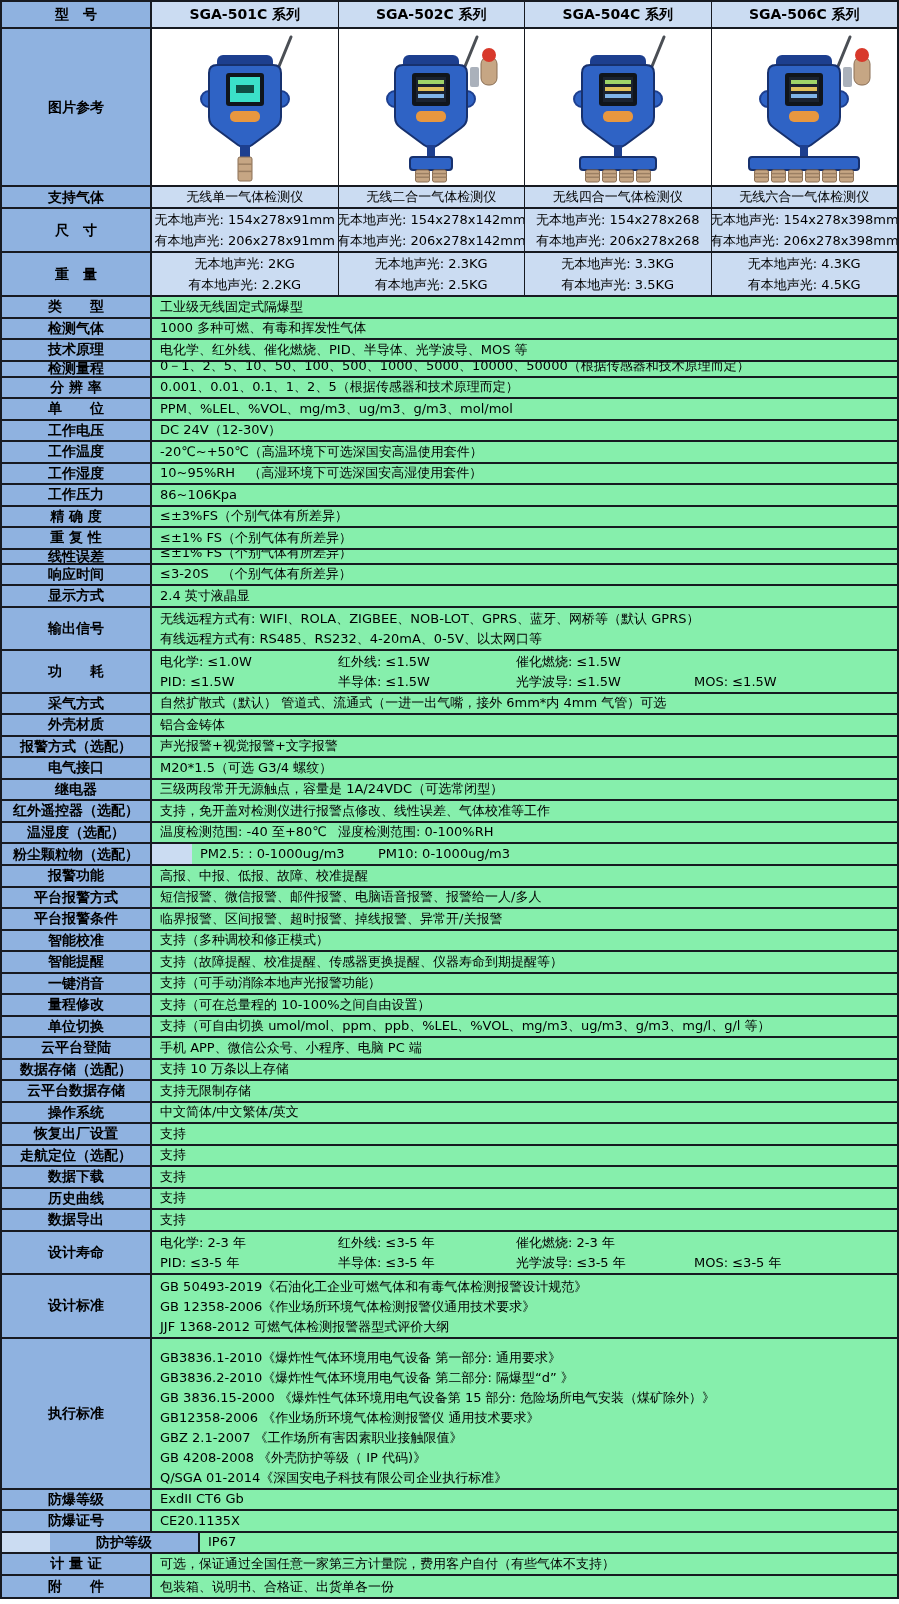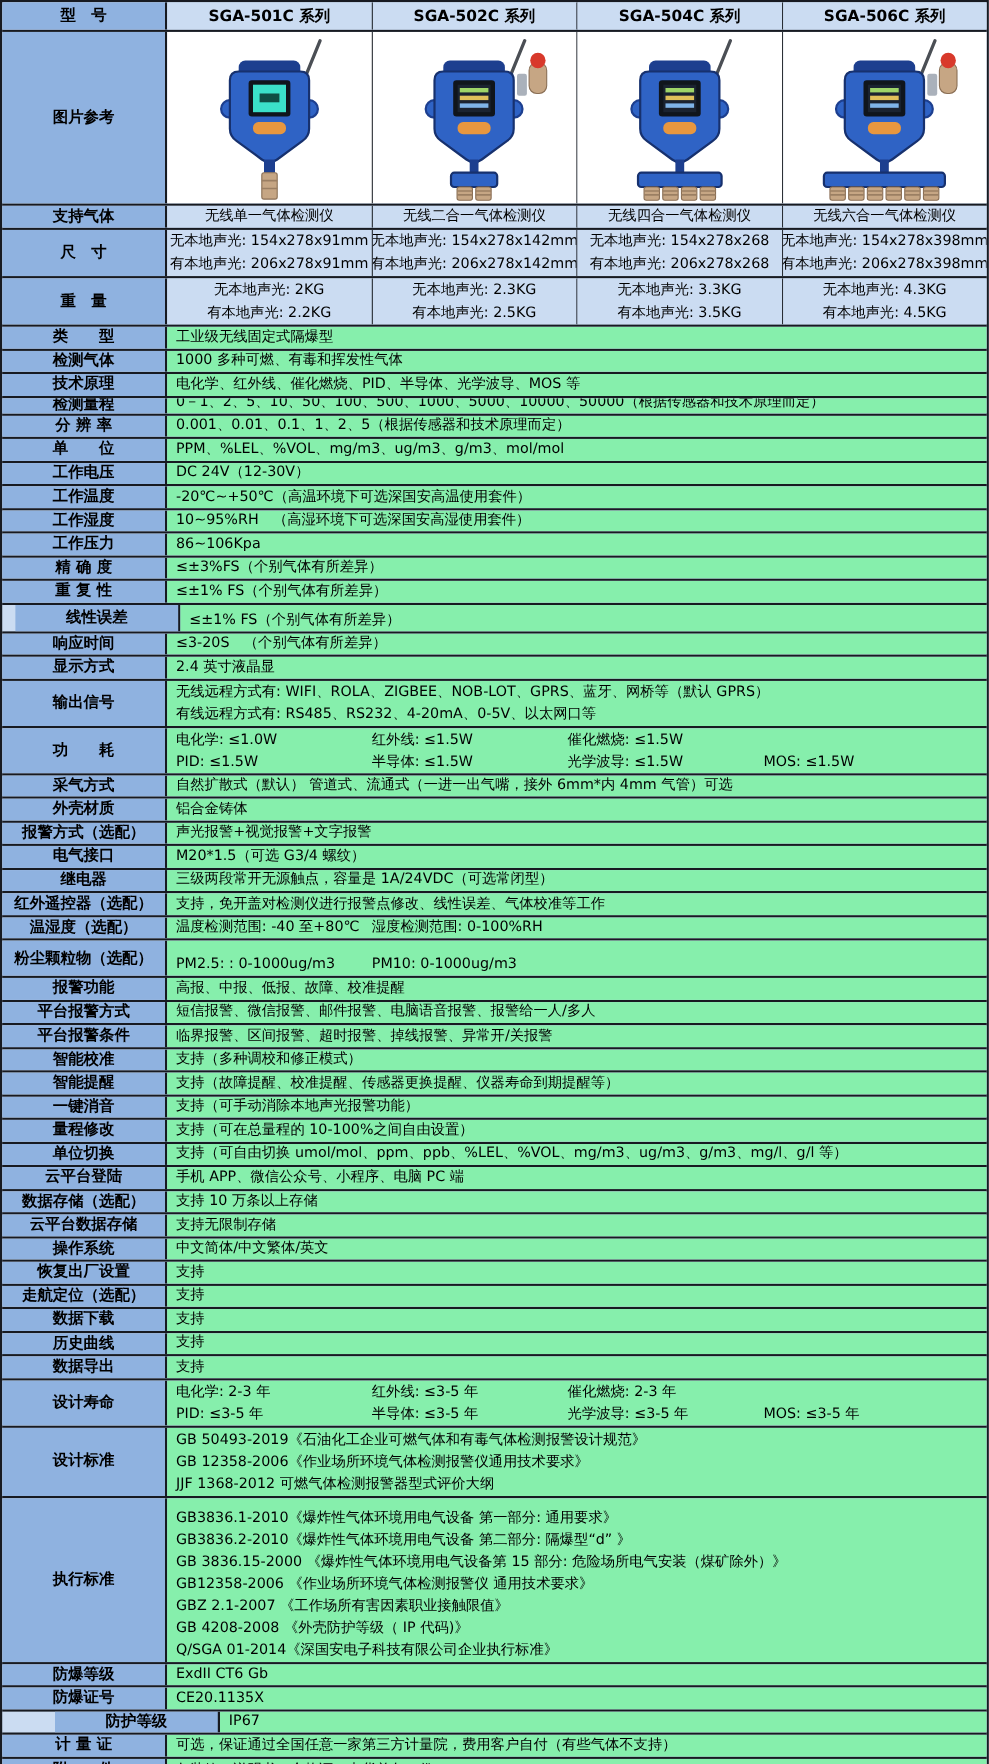--- a/index.html
+++ b/index.html
@@ -268,21 +268,21 @@
       <div class="value-cell">
         <div class="spec-line">≤±3%FS（个别气体有所差异）</div>
       </div>
     </div>
     <div class="row" style="height: 21.5px;">
       <div class="label-cell">重 复 性</div>
       <div class="value-cell">
         <div class="spec-line">≤±1% FS（个别气体有所差异）</div>
       </div>
     </div>
-    <div class="row" style="height: 26px; padding-left: 12px;">
+    <div class="row" style="height: 15px;">
       <div class="label-cell">线性误差</div>
       <div class="value-cell">
         <div class="spec-line">≤±1% FS（个别气体有所差异）</div>
       </div>
     </div>
     <div class="row" style="height: 21.5px;">
       <div class="label-cell">响应时间</div>
       <div class="value-cell">
         <div class="spec-line">≤3-20S　（个别气体有所差异）</div>
       </div>
@@ -342,21 +342,21 @@
       <div class="value-cell">
         <div class="spec-line">支持，免开盖对检测仪进行报警点修改、线性误差、气体校准等工作</div>
       </div>
     </div>
     <div class="row" style="height: 21.5px;">
       <div class="label-cell">温湿度（选配）</div>
       <div class="value-cell">
         <div class="spec-line"><span class="seg">温度检测范围: -40 至+80℃</span><span class="seg">湿度检测范围: 0-100%RH</span></div>
       </div>
     </div>
-    <div class="row" style="height: 34px;">
+    <div class="row" style="height: 22px; gap: 40px;">
       <div class="label-cell">粉尘颗粒物（选配）</div>
       <div class="value-cell">
         <div class="spec-line"><span class="seg">PM2.5: : 0-1000ug/m3</span><span class="seg">PM10: 0-1000ug/m3</span></div>
       </div>
     </div>
     <div class="row" style="height: 21.5px;">
       <div class="label-cell">报警功能</div>
       <div class="value-cell">
         <div class="spec-line">高报、中报、低报、故障、校准提醒</div>
       </div>

